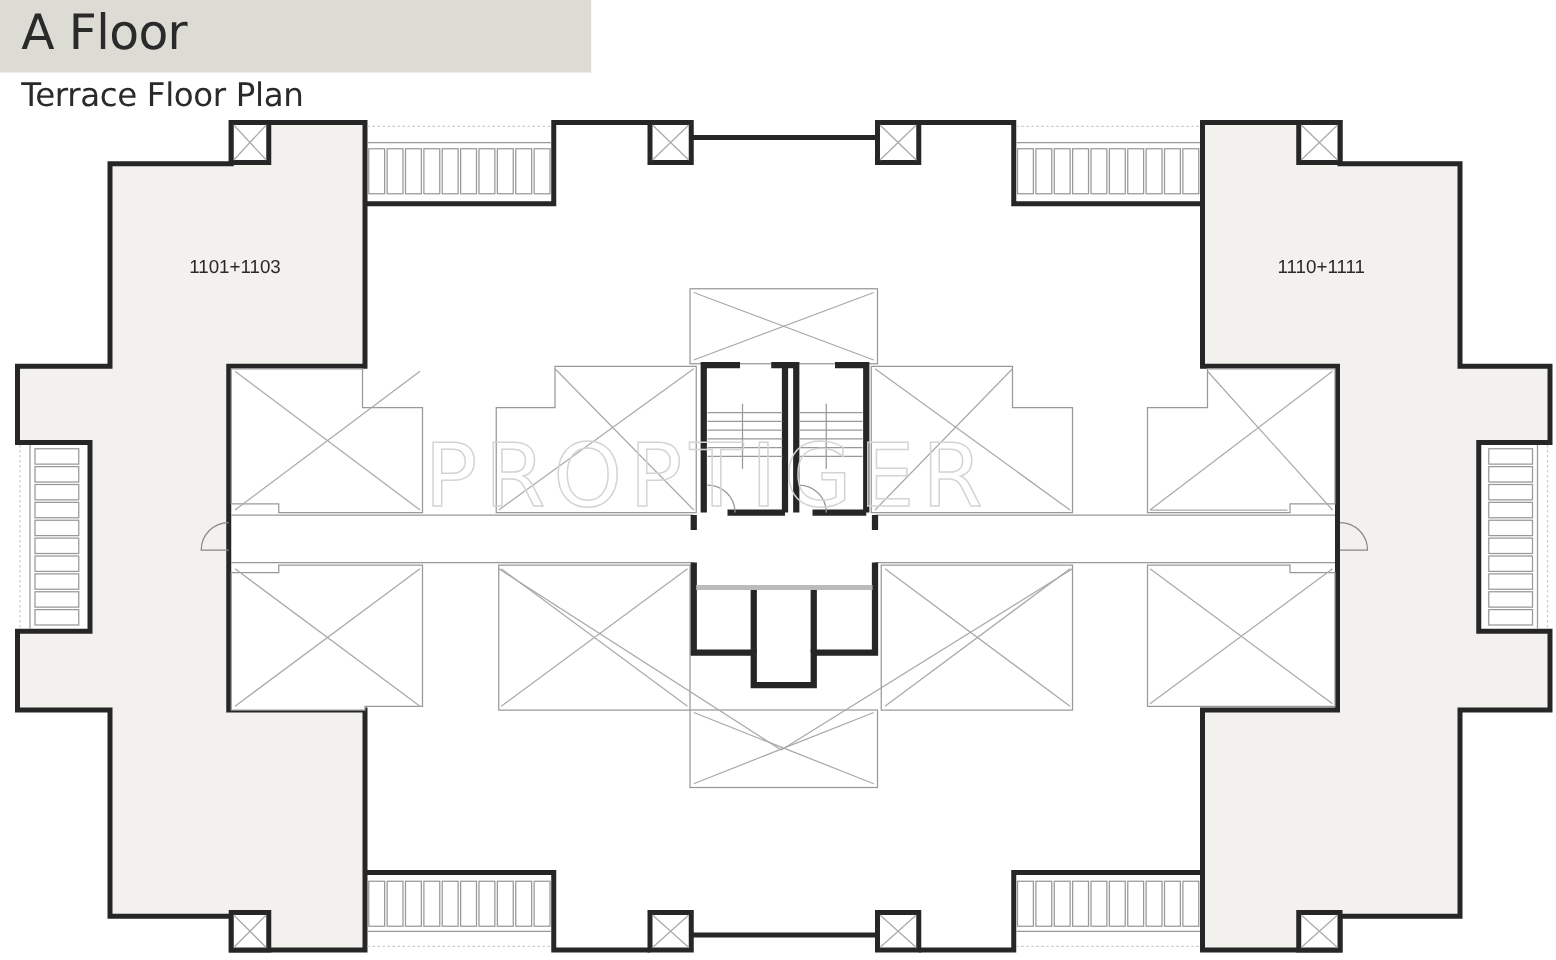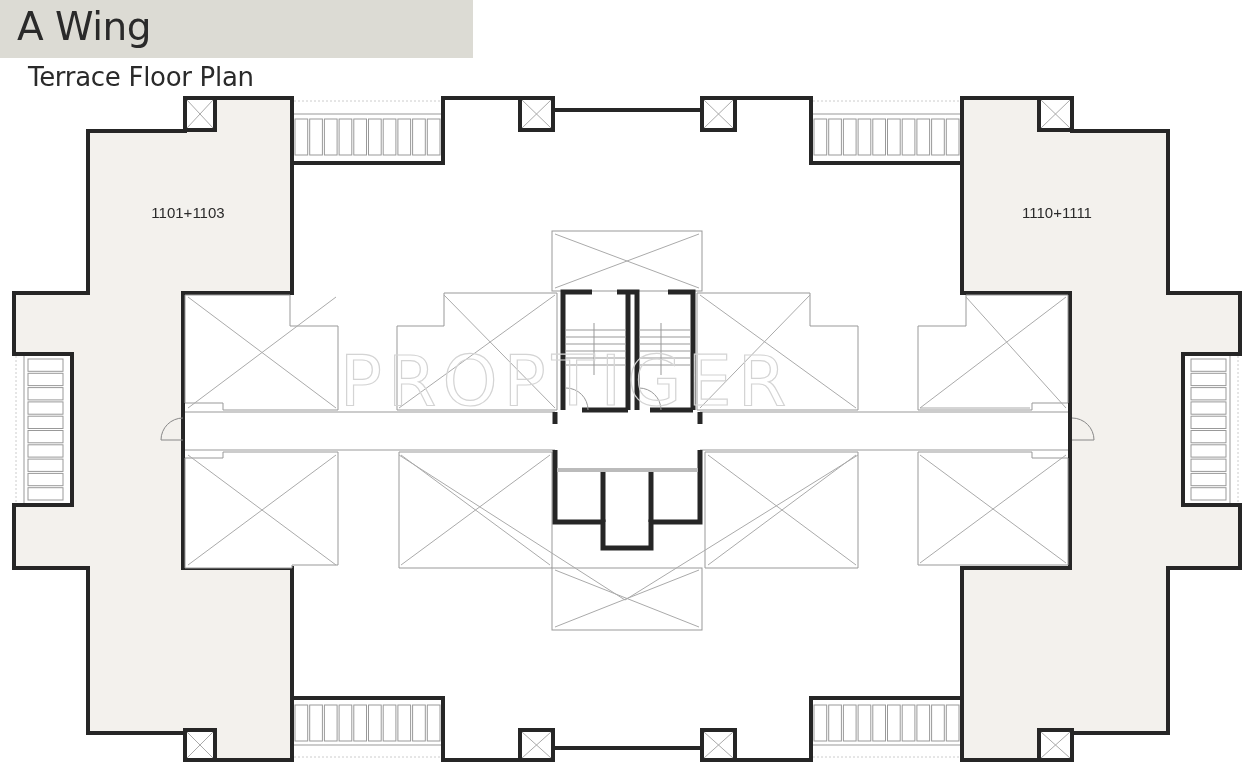--- a/index.html
+++ b/index.html
@@ -1,28 +1,28 @@
 <!DOCTYPE html>
 <html><head>
 <meta charset="utf-8">
 <style>
   html, body { margin:0; padding:0; background:#ffffff; }
   body { width:1245px; height:768px; position:relative; overflow:hidden; font-family:"DejaVu Sans", sans-serif; }
   .title-band { position:absolute; left:0; top:0; width:473px; height:58px; background:#dcdbd4; }
   .title { position:absolute; left:17px; top:4px; font-size:39px; color:#2a2a2a; letter-spacing:-0.5px; font-family:"DejaVu Sans", sans-serif; font-weight:normal; }
-  .subtitle { position:absolute; left:28px; top:62px; font-size:26px; color:#2a2a2a; letter-spacing:-0.3px; }
+  .subtitle { position:absolute; left:17px; top:62px; font-size:26px; color:#2a2a2a; letter-spacing:-0.3px; }
   svg.plan { position:absolute; left:0; top:0; }
   .unit-label { font-family:"Liberation Sans", sans-serif; font-size:15px; fill:#2a2a2a; }
   .watermark { font-family:"DejaVu Sans", sans-serif; font-size:70px; fill:none; stroke:#d4d4d4; stroke-width:1.2; letter-spacing:6px; }
 </style>
 </head>
 <body>
 
 <div class="title-band"></div>
-<div class="title">A Wing</div>
+<div class="title">A Floor</div>
 <div class="subtitle">Terrace Floor Plan</div>
 
 <svg class="plan" width="1245" height="768" viewBox="0 0 1245 768">
 
   <g>
     <polygon points="88,131 185,131 185,98 292,98 292,293 183,293 183,568 292,568 292,760 185,760 185,733 88,733 88,568 14,568 14,505 72,505 72,354 14,354 14,293 88,293" fill="#f3f1ed" stroke="#262626" stroke-width="4" stroke-linejoin="miter"></polygon>
     <text class="unit-label" x="188" y="218" text-anchor="middle">1101+1103</text>
   </g>
 
   <g>

